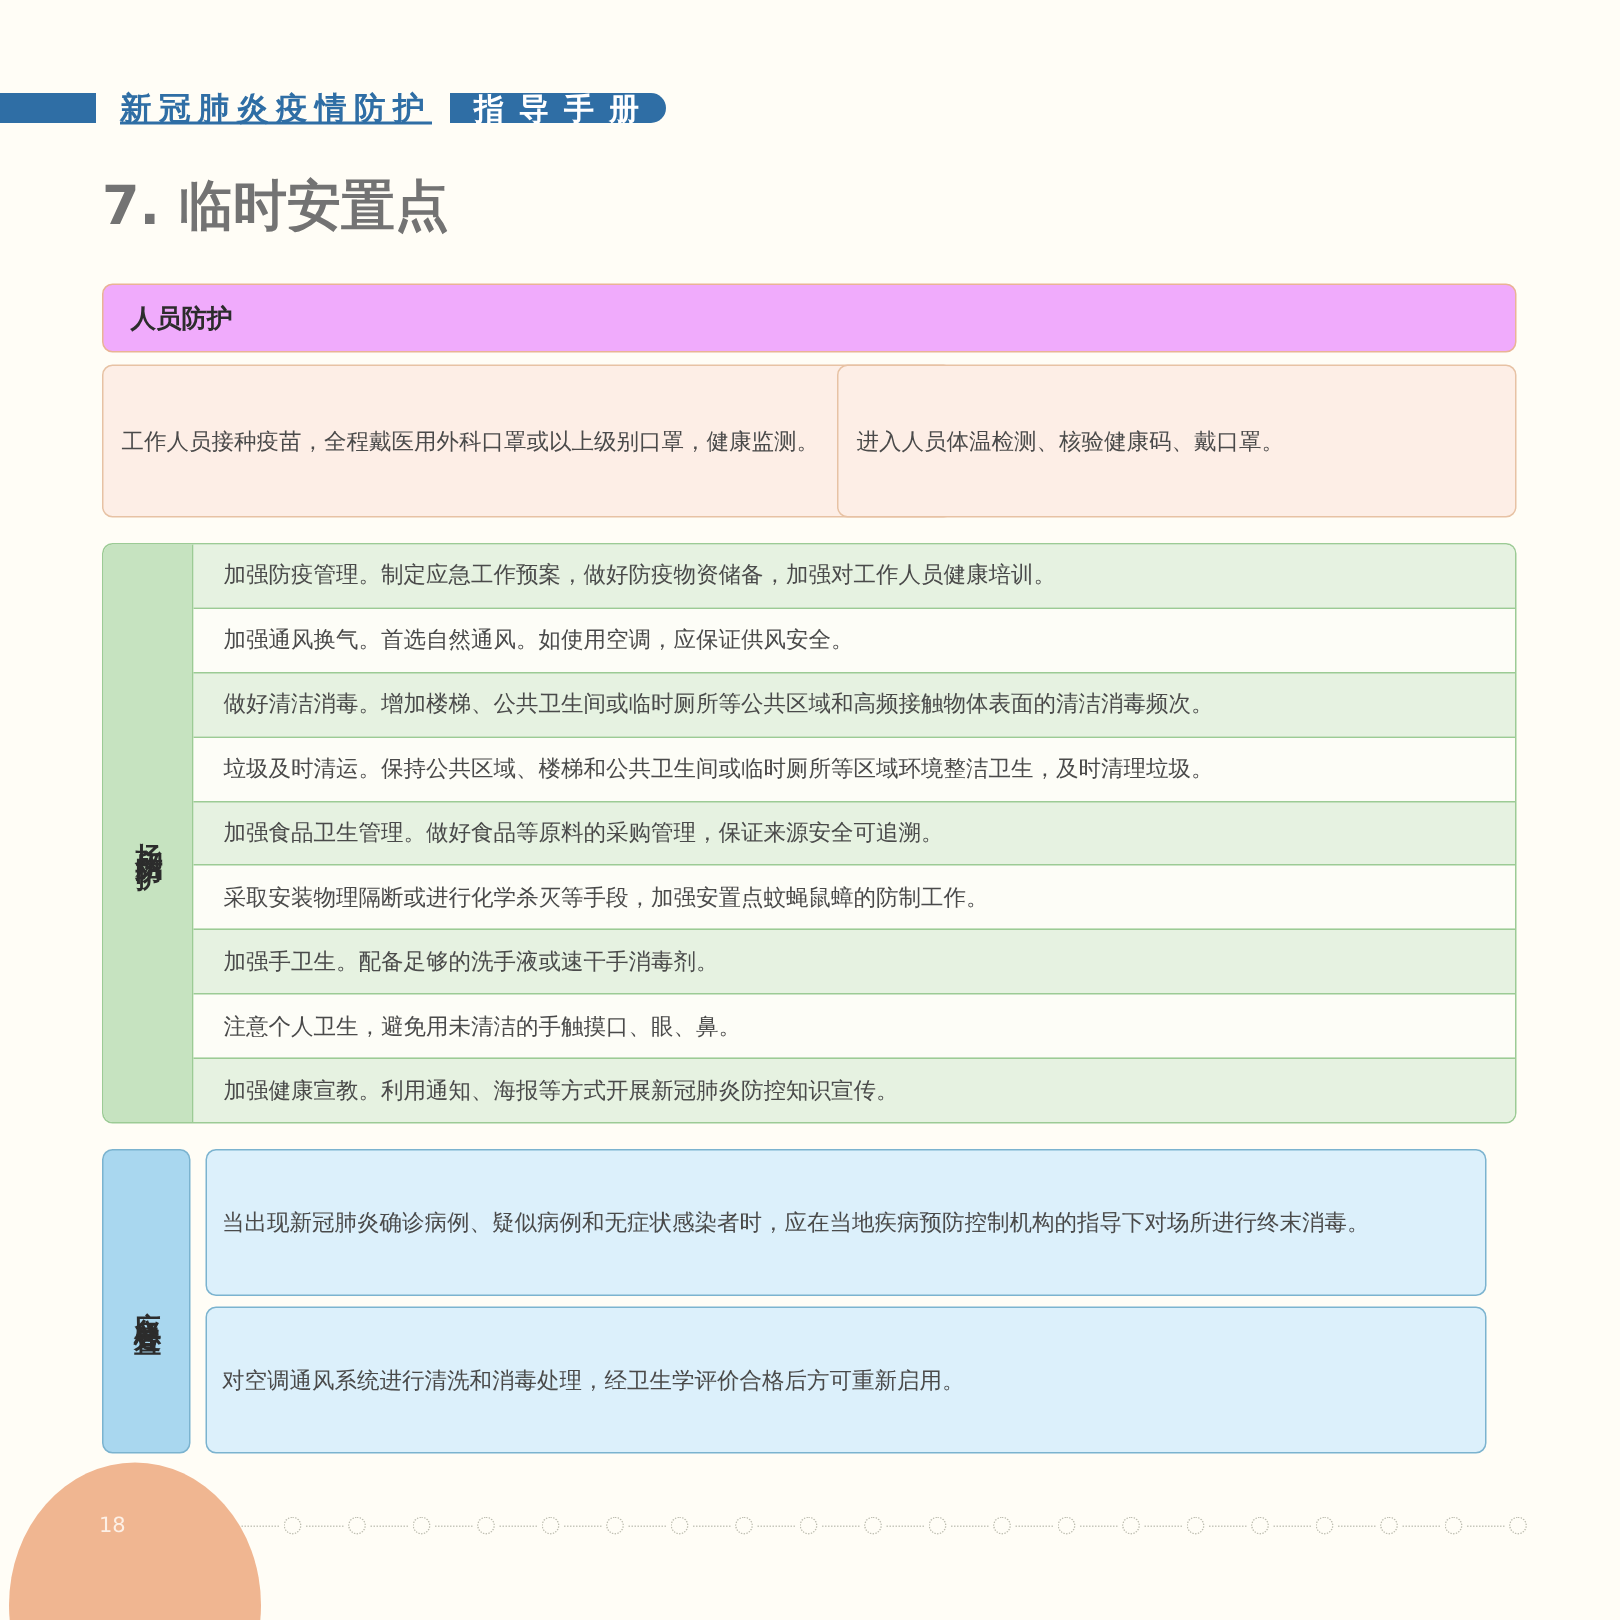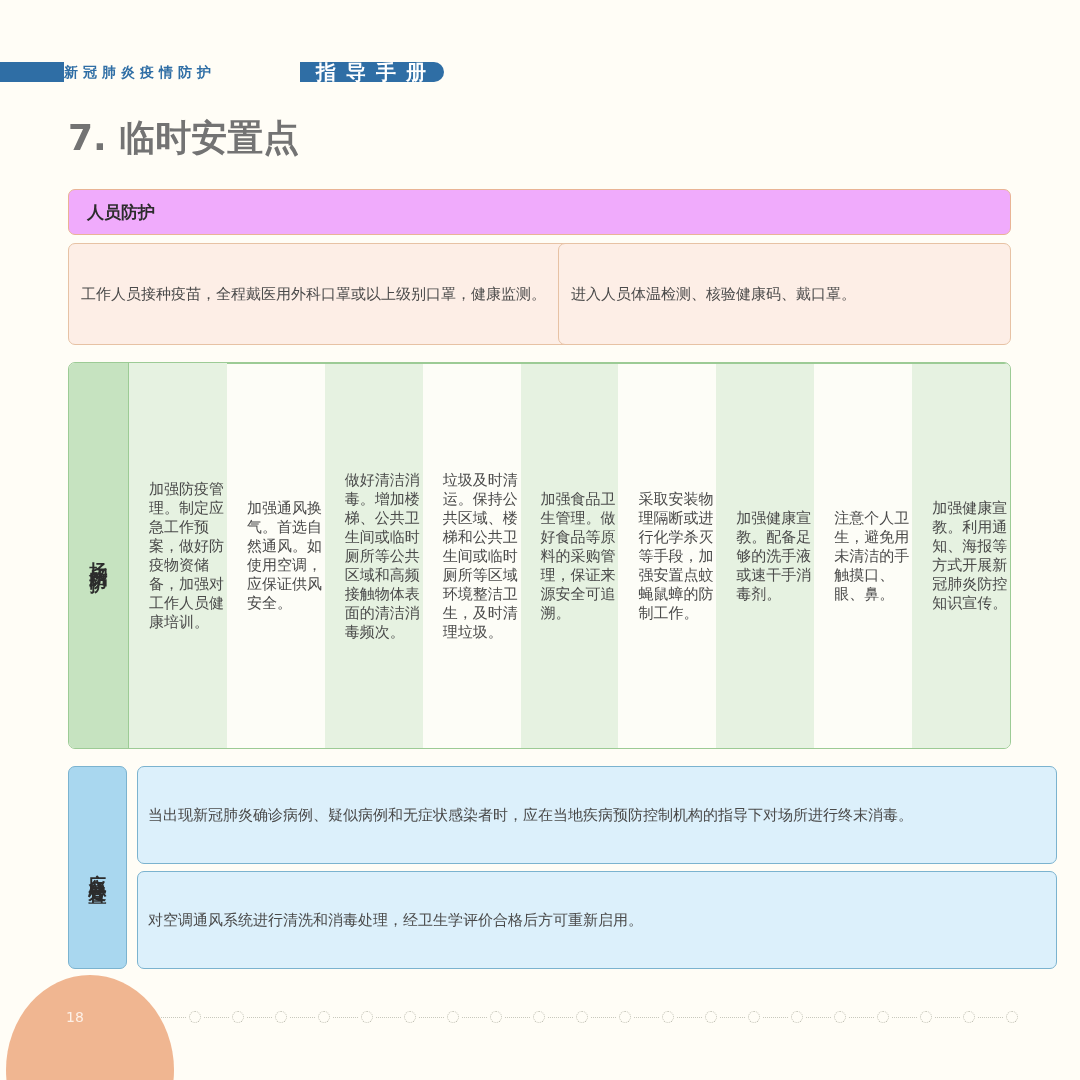--- a/index.html
+++ b/index.html
@@ -4,53 +4,53 @@
 <style>
   html, body { margin:0; padding:0; }
   body {
     width:1080px; height:1080px; overflow:hidden; position:relative;
     background:#fffdf6;
     font-family:"DejaVu Sans", "Liberation Sans", sans-serif;
     color:#3a3a3a;
   }
   
   .hdr-bar-left { position:absolute; left:0; top:62px; width:64px; height:20px; background:#2f6ea5; }
-  .hdr-title { position:absolute; left:64px; top:60px; font-size:14px; font-weight:bold; color:#2f6ea5; letter-spacing:5px; line-height:24px; }
+  .hdr-title { position:absolute; left:80px; top:60px; font-size:21px; font-weight:bold; color:#2f6ea5; letter-spacing:5px; line-height:24px;text-decoration:underline; }
   .hdr-pill { position:absolute; left:300px; top:62px; width:144px; height:20px; background:#2f6ea5; border-radius:0 10px 10px 0; color:#fff; font-size:20px; font-weight:bold; letter-spacing:10px; line-height:20px; padding-left:16px; box-sizing:border-box; }
 
   .page-title { position:absolute; left:68px; top:112px; font-size:36px; font-weight:bold; color:#737373; line-height:52px; }
 
   
   .pp-head { position:absolute; left:68px; top:189px; width:943px; height:46px; box-sizing:border-box;
     background:#f0abfc; border:1px solid #e9b495; border-radius:7px; }
   .pp-head span { position:absolute; left:18px; top:11px; font-size:17px; font-weight:bold; color:#2c2c2c; }
   .pp-card { position:absolute; top:243px; height:102px; box-sizing:border-box;
     background:#fdeee6; border:1px solid #e7c2a4; border-radius:7px; font-size:15px; line-height:29px;
     color:#4a4a4a; display:flex; align-items:center; padding:0 12px; }
   .pp-card.l { left:68px; width:568px; }
   .pp-card.r { left:558px; width:453px;text-align:right; }
 
   
   .vp-box { position:absolute; left:68px; top:362px; width:943px; height:387px; box-sizing:border-box;
     border:1px solid #9ccb95; border-radius:7px; overflow:hidden; background:#eef6ea; }
   .vp-label { position:absolute; left:0; top:0; width:59px; height:100%; background:#c6e3c0; border-right:1px solid #9ccb95;
     display:flex; align-items:center; justify-content:center; }
   .vp-label span { writing-mode:vertical-rl; font-size:18px; font-weight:bold; color:#2c2c2c; letter-spacing:4px; }
-  .vp-rows { position:absolute; left:60px; top:0; right:0; bottom:0; display:flex; }
+  .vp-rows { position:absolute; left:60px; top:0; right:0; bottom:0; display:flex; flex-direction:column; }
   .vp-row { flex:1; border-top:1px solid #9ccb95; display:flex; align-items:center; padding-left:20px;
     font-size:15px; color:#4a4a4a; }
   .vp-row:first-child { border-top:none; }
   .vp-row:nth-child(odd) { background:#e6f2e1; }
   .vp-row:nth-child(even) { background:#fdfdf7; }
 
   
   .em-label { position:absolute; left:68px; top:766px; width:59px; height:203px; box-sizing:border-box;
     background:#a9d7ef; border:1px solid #7bb3cf; border-radius:7px; display:flex; align-items:center; justify-content:center; }
   .em-label span { writing-mode:vertical-rl; font-size:18px; font-weight:bold; color:#2c2c2c; letter-spacing:4px; }
-  .em-card { position:absolute; left:137px; width:920px; box-sizing:border-box; background:#dcf0fb;
+  .em-card { position:absolute; left:137px; width:854px; box-sizing:border-box; background:#dcf0fb;
     border:1px solid #7bb3cf; border-radius:7px; font-size:15px; line-height:30px; color:#4a4a4a;
     display:flex; align-items:center; padding:0 10px; }
   .em-card.a { top:766px; height:98px; }
   .em-card.b { top:871px; height:98px; }
 
   
   .pg-circle { position:absolute; left:6px; top:975px; width:168px; height:190px; border-radius:50%; background:#f0b691; }
   .pg-num { position:absolute; left:66px; top:1009px; font-size:14px; color:#fdf0e6; }
   .dots { position:absolute; left:158px; top:1010px; width:860px; height:14px; display:flex; align-items:center; }
   .dots i { display:block; width:10px; height:10px; border:1px dotted #bdbdb0; border-radius:50%; flex:0 0 auto; }
@@ -75,21 +75,21 @@
   <div class="vp-label">
     <span>场所防护</span>
   </div>
   <div class="vp-rows">
     <div class="vp-row">加强防疫管理。制定应急工作预案，做好防疫物资储备，加强对工作人员健康培训。</div>
     <div class="vp-row">加强通风换气。首选自然通风。如使用空调，应保证供风安全。</div>
     <div class="vp-row">做好清洁消毒。增加楼梯、公共卫生间或临时厕所等公共区域和高频接触物体表面的清洁消毒频次。</div>
     <div class="vp-row">垃圾及时清运。保持公共区域、楼梯和公共卫生间或临时厕所等区域环境整洁卫生，及时清理垃圾。</div>
     <div class="vp-row">加强食品卫生管理。做好食品等原料的采购管理，保证来源安全可追溯。</div>
     <div class="vp-row">采取安装物理隔断或进行化学杀灭等手段，加强安置点蚊蝇鼠蟑的防制工作。</div>
-    <div class="vp-row">加强健康宣教。配备足够的洗手液或速干手消毒剂。</div>
+    <div class="vp-row">加强手卫生。配备足够的洗手液或速干手消毒剂。</div>
     <div class="vp-row">注意个人卫生，避免用未清洁的手触摸口、眼、鼻。</div>
     <div class="vp-row">加强健康宣教。利用通知、海报等方式开展新冠肺炎防控知识宣传。</div>
   </div>
 </div>
 
 <div class="em-label">
   <span>应急处置</span>
 </div>
 <div class="em-card a">当出现新冠肺炎确诊病例、疑似病例和无症状感染者时，应在当地疾病预防控制机构的指导下对场所进行终末消毒。</div>
 <div class="em-card b">对空调通风系统进行清洗和消毒处理，经卫生学评价合格后方可重新启用。</div>

